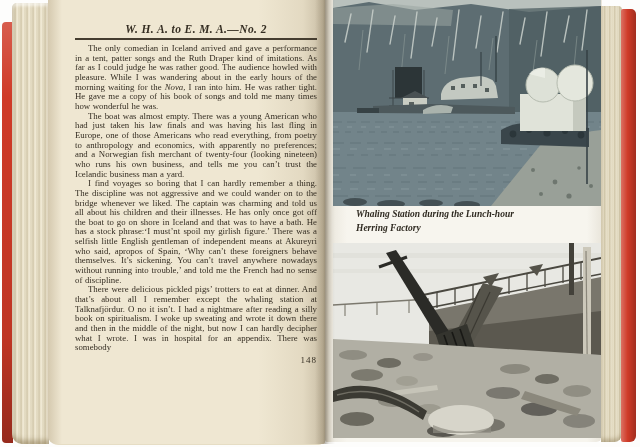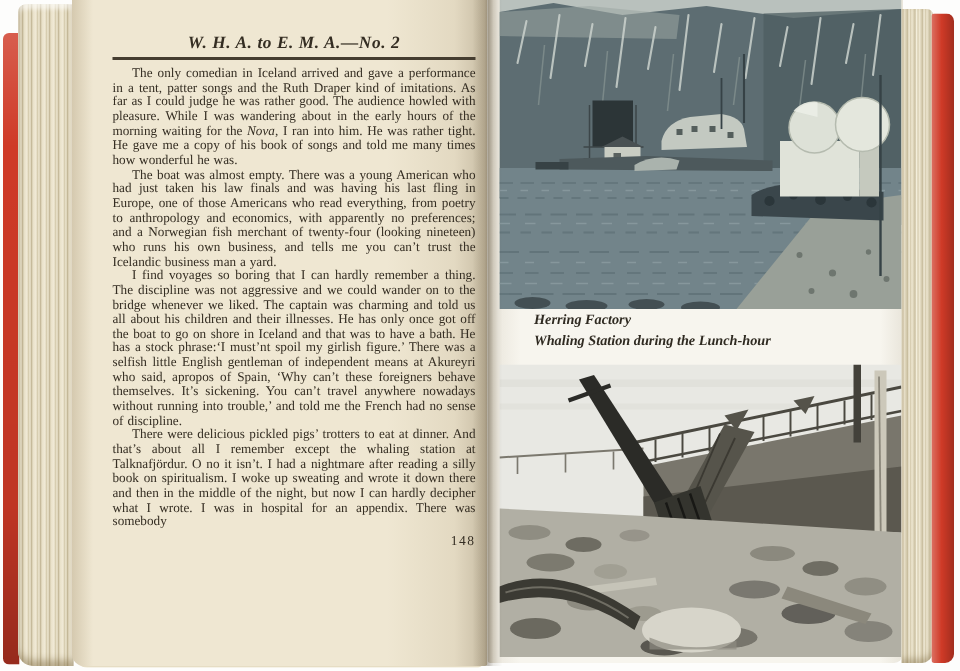--- a/index.html
+++ b/index.html
@@ -208,22 +208,22 @@
 
       <g fill="#3f4a4e" opacity=".9">
         <ellipse cx="22" cy="202" rx="12" ry="4"></ellipse>
           <ellipse cx="58" cy="204" rx="14" ry="4"></ellipse>
         <ellipse cx="98" cy="203" rx="12" ry="3.6"></ellipse>
           <ellipse cx="134" cy="205" rx="13" ry="4"></ellipse>
       </g>
     </svg>
 
     <div class="photo-captions">
+      <div>Whaling Station during the Lunch-hour</div>
       <div>Herring Factory</div>
-      <div>Whaling Station during the Lunch-hour</div>
     </div>
 
     <svg class="photo-bottom" viewBox="0 0 268 195" preserveAspectRatio="none">
       <rect x="0" y="0" width="268" height="195" fill="#e8e8e3"></rect>
       <rect x="0" y="10" width="268" height="5" fill="#dedeD8" opacity=".8"></rect>
       <rect x="0" y="26" width="200" height="4" fill="#e0e0da" opacity=".8"></rect>
 
       <line x1="0" y1="62" x2="96" y2="56" stroke="#7b786e" stroke-width="1.3"></line>
       <g stroke="#7b786e" stroke-width="1.1">
         <line x1="12" y1="61" x2="12" y2="73"></line>

